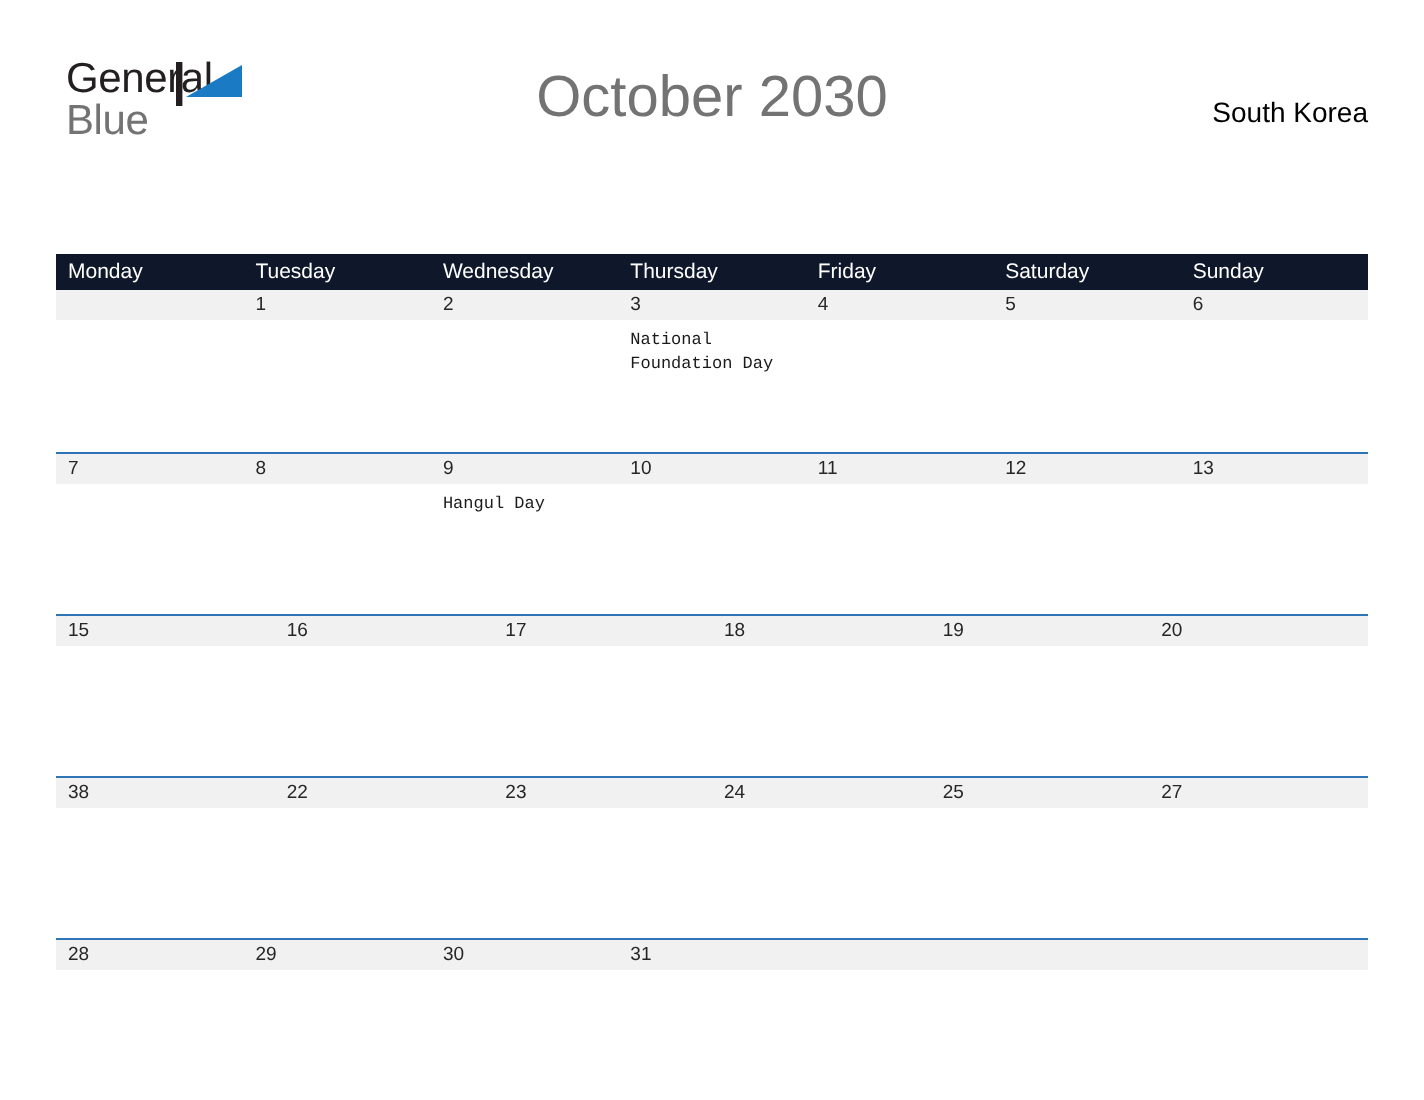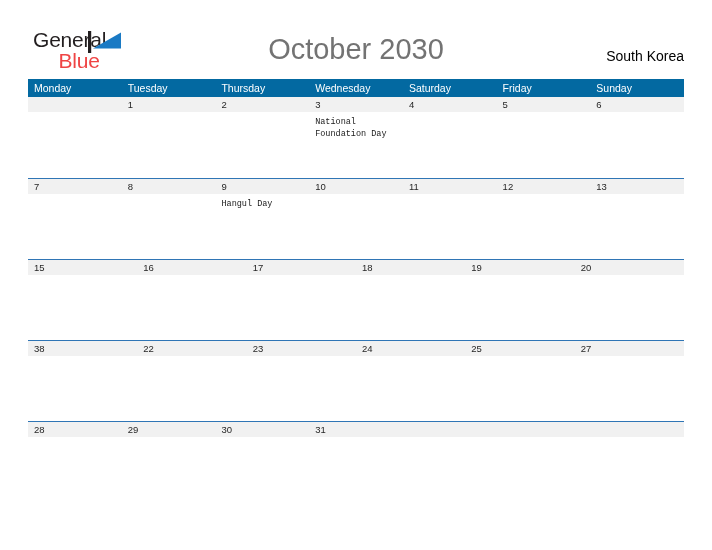--- a/index.html
+++ b/index.html
@@ -53,25 +53,25 @@
     left: 55px;
     top: 2px;
     width: 37px;
     height: 22px;
   }
   .logo-blue {
     position: absolute;
     left: 0;
     top: 21px;
     width: 92px;
-    text-align: center;
+    text-align: left;
     font-size: 21px;
     line-height: 22px;
     letter-spacing: -0.2px;
-    color: #ef4444;
+    color: #737373;
     white-space: nowrap;
   }
 
   .title {
     position: absolute;
     left: 0;
     top: 32px;
     width: 712px;
     text-align: center;
     font-size: 29px;
@@ -95,21 +95,22 @@
     position: absolute;
     left: 28px;
     top: 79px;
     width: 656px;
   }
 
   .weekday-row {
     display: flex;
     width: 656px;
     height: 18px;
-    background: #0369a1;
+    background: #0f172a;
+    margin-top: 48px;
   }
   .weekday-cell {
     flex: 1 1 0;
     box-sizing: border-box;
     padding-left: 6px;
     color: #ffffff;
     font-size: 10.5px;
     line-height: 18px;
     white-space: nowrap;
     overflow: hidden;
@@ -187,24 +188,24 @@
 
     <div class="region">South Korea</div>
 
   </div>
 
   <div class="calendar">
 
     <div class="weekday-row">
       <div class="weekday-cell">Monday</div>
       <div class="weekday-cell">Tuesday</div>
+      <div class="weekday-cell">Wednesday</div>
       <div class="weekday-cell">Thursday</div>
-      <div class="weekday-cell">Wednesday</div>
+      <div class="weekday-cell">Friday</div>
       <div class="weekday-cell">Saturday</div>
-      <div class="weekday-cell">Friday</div>
       <div class="weekday-cell">Sunday</div>
     </div>
 
     <div id="weeks-container">
         <div class="week-row">
           <div class="week-band"></div>
           <div class="week-cells">
             <div class="day-cell empty">
               <div class="day-number"></div>
             </div>

